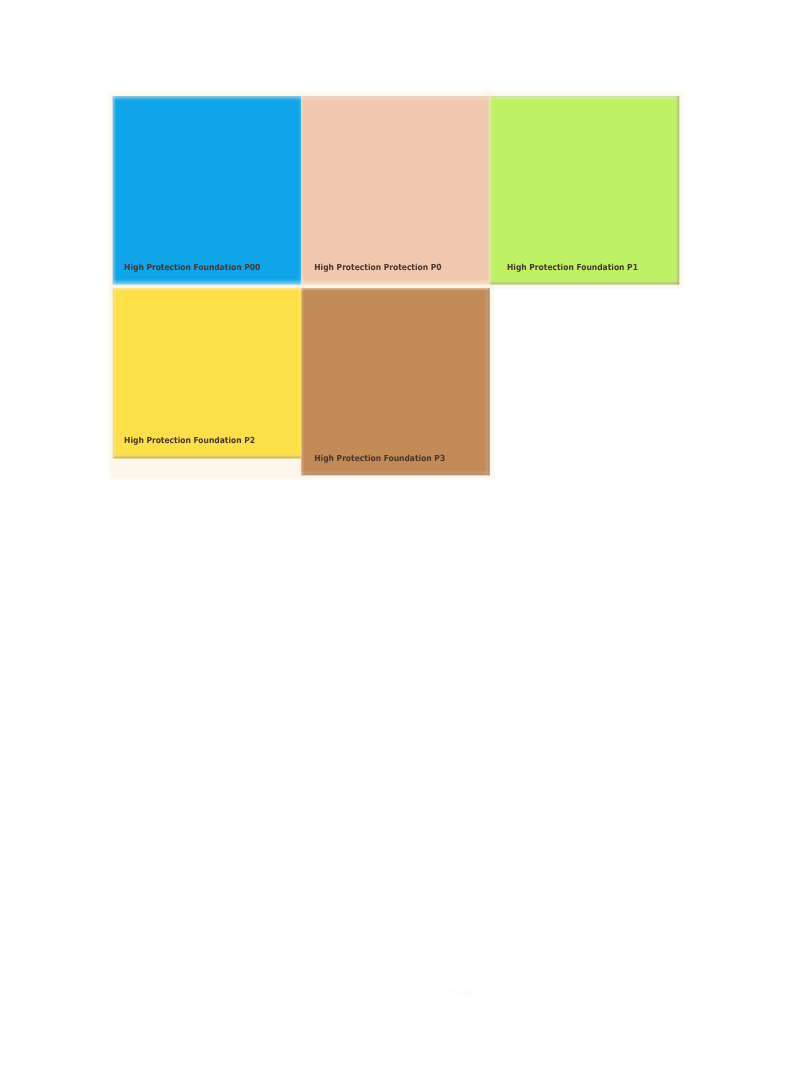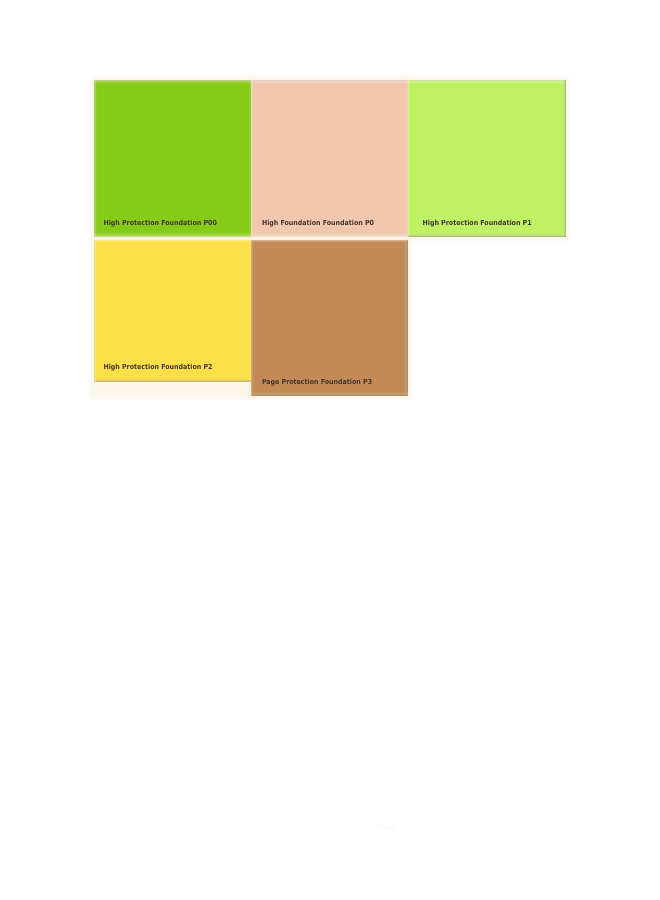--- a/index.html
+++ b/index.html
@@ -112,34 +112,34 @@
   <div class="swatch-grid">
     <div class="halo-layer">
         <div class="swatch-halo" style="left: -3px; top: -3px; width: 162.5px; height: 163px;"></div>
         <div class="swatch-halo" style="left: 153.5px; top: -3px; width: 163.5px; height: 163px;"></div>
         <div class="swatch-halo" style="left: 311px; top: -3px; width: 164px; height: 163px;"></div>
         <div class="swatch-halo" style="left: -3px; top: 156.5px; width: 162.5px; height: 162.5px;"></div>
         <div class="swatch-halo" style="left: 153.5px; top: 156.5px; width: 163.5px; height: 162.5px;"></div>
       </div>
     <div class="tile-layer">
 
-      <div class="swatch" style="left: 0px; top: 0px; width: 156.5px; height: 157px; background: #84cc16;">
+      <div class="swatch" style="left: 0px; top: 0px; width: 156.5px; height: 157px; background: #0ea5e9;">
         <i class="edge edge-top"></i>
         <i class="edge edge-right seam"></i>
         <i class="edge edge-bottom seam"></i>
         <i class="edge edge-left"></i>
         <span class="swatch-label" style="left: 9.4px;">High Protection Foundation P00</span>
       </div>
 
       <div class="swatch" style="left: 156.5px; top: 0px; width: 157.5px; height: 157px; background: rgb(241, 199, 174);">
         <i class="edge edge-top"></i>
         <i class="edge edge-right seam"></i>
         <i class="edge edge-bottom seam"></i>
         <i class="edge edge-left seam"></i>
-        <span class="swatch-label" style="left: 11.4px;">High Foundation Foundation P0</span>
+        <span class="swatch-label" style="left: 11.4px;">High Protection Protection P0</span>
       </div>
 
       <div class="swatch" style="left: 314px; top: 0px; width: 158px; height: 157px; background: #bef264;">
         <i class="edge edge-top"></i>
         <i class="edge edge-right"></i>
         <i class="edge edge-bottom"></i>
         <i class="edge edge-left seam"></i>
         <span class="swatch-label" style="left: 14.5px;">High Protection Foundation P1</span>
       </div>
 
@@ -149,21 +149,21 @@
         <i class="edge edge-bottom"></i>
         <i class="edge edge-left"></i>
         <span class="swatch-label" style="left: 9.4px;">High Protection Foundation P2</span>
       </div>
 
       <div class="swatch" style="left: 156.5px; top: 159.5px; width: 157.5px; height: 156.5px; background: rgb(194, 138, 86);">
         <i class="edge edge-top seam"></i>
         <i class="edge edge-right"></i>
         <i class="edge edge-bottom"></i>
         <i class="edge edge-left seam"></i>
-        <span class="swatch-label" style="left: 11.4px;">Page Protection Foundation P3</span>
+        <span class="swatch-label" style="left: 11.4px;">High Protection Foundation P3</span>
       </div>
 
     </div>
   </div>
 
   <div class="page-mark">Page</div>
 
 </div>
 
 </body></html>

